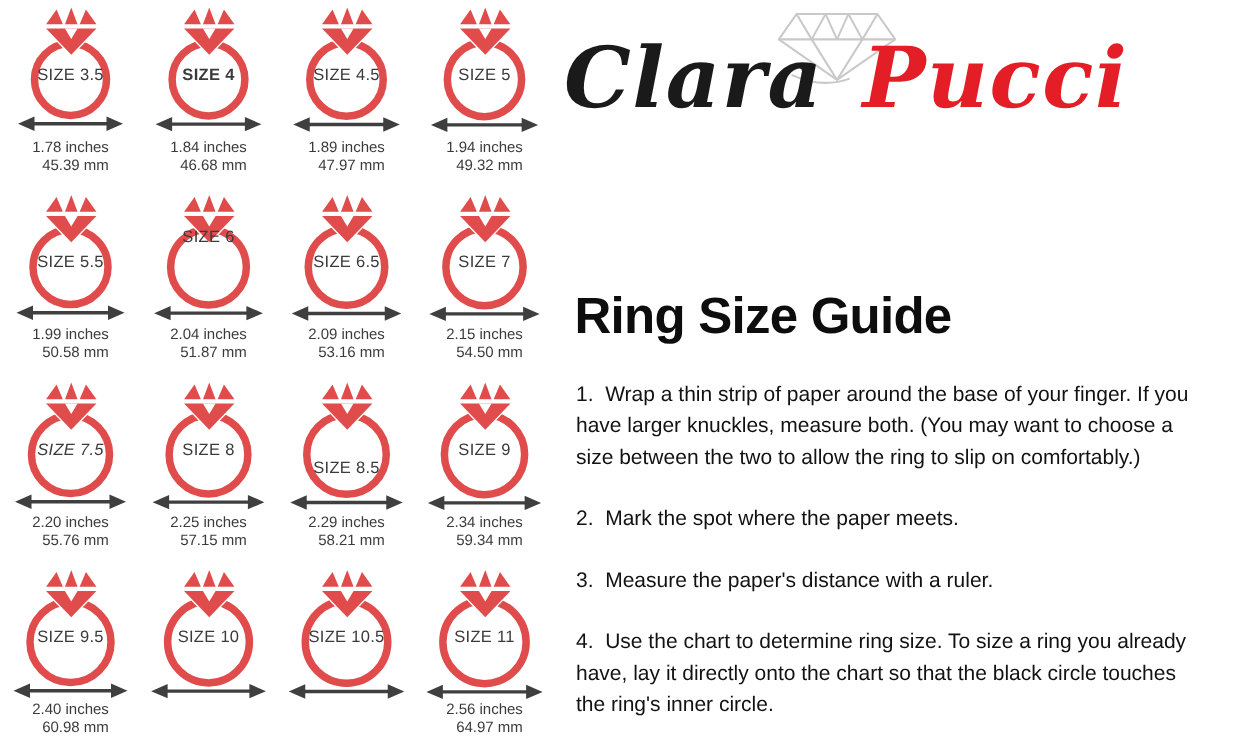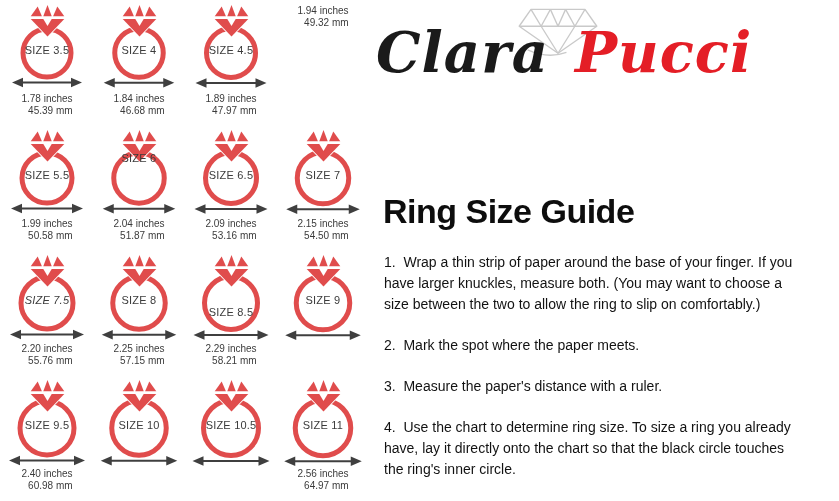--- a/index.html
+++ b/index.html
@@ -100,21 +100,21 @@
           <polygon points="66,32 78,4 98,32"></polygon>
           <polygon points="2,40 98,40 50,90"></polygon>
           <polygon class="notch" points="38,40 62,40 50,60"></polygon>
         </g>
         <g class="arrow">
           <line class="arrow-line" x1="16.75" y1="78.75" x2="75.25" y2="78.75"></line>
           <polygon class="ah1" points="10.75,78.75 21.75,73.95 21.75,83.55"></polygon>
           <polygon class="ah2" points="81.25,78.75 70.25,73.95 70.25,83.55"></polygon>
         </g>
       </svg>
-      <div class="size-label" style="top: 40px;">SIZE 4</div>
+      <div class="size-label" style="top: 40px; font-weight: bold;">SIZE 4</div>
     </div>
     <div class="measure">
       <div class="inner">
         <div>1.84 inches</div>
         <div>46.68 mm</div>
       </div>
     </div>
   </div>
 
   <div class="cell">
@@ -138,20 +138,38 @@
     </div>
     <div class="measure">
       <div class="inner">
         <div>1.89 inches</div>
         <div>47.97 mm</div>
       </div>
     </div>
   </div>
 
   <div class="cell">
+    <div class="visual">
+      <svg class="ring-svg" viewBox="0 0 92 88">
+        <circle class="ring-circle" cx="46" cy="49" r="24.75"></circle>
+        <g class="gem" transform="translate(29,1) scale(0.35)">
+          <polygon points="2,32 22,4 34,32"></polygon>
+          <polygon points="38,32 50,0 62,32"></polygon>
+          <polygon points="66,32 78,4 98,32"></polygon>
+          <polygon points="2,40 98,40 50,90"></polygon>
+          <polygon class="notch" points="38,40 62,40 50,60"></polygon>
+        </g>
+        <g class="arrow">
+          <line class="arrow-line" x1="16.25" y1="79.25" x2="75.75" y2="79.25"></line>
+          <polygon class="ah1" points="10.25,79.25 21.25,74.45 21.25,84.05"></polygon>
+          <polygon class="ah2" points="81.75,79.25 70.75,74.45 70.75,84.05"></polygon>
+        </g>
+      </svg>
+      <div class="size-label" style="top: 40px;">SIZE 5</div>
+    </div>
     <div class="measure">
       <div class="inner">
         <div>1.94 inches</div>
         <div>49.32 mm</div>
       </div>
     </div>
   </div>
 
   <div class="cell">
     <div class="visual">
@@ -353,20 +371,26 @@
           <polygon points="2,40 98,40 50,90"></polygon>
           <polygon class="notch" points="38,40 62,40 50,60"></polygon>
         </g>
         <g class="arrow">
           <line class="arrow-line" x1="14.25" y1="81.25" x2="77.75" y2="81.25"></line>
           <polygon class="ah1" points="8.25,81.25 19.25,76.45 19.25,86.05"></polygon>
           <polygon class="ah2" points="83.75,81.25 72.75,76.45 72.75,86.05"></polygon>
         </g>
       </svg>
       <div class="size-label" style="top: 40px;">SIZE 9</div>
+    </div>
+    <div class="measure">
+      <div class="inner">
+        <div>2.34 inches</div>
+        <div>59.34 mm</div>
+      </div>
     </div>
   </div>
 
   <div class="cell">
     <div class="visual">
       <svg class="ring-svg" viewBox="0 0 92 88">
         <circle class="ring-circle" cx="46" cy="49" r="27"></circle>
         <g class="gem" transform="translate(29,1) scale(0.35)">
           <polygon points="2,32 22,4 34,32"></polygon>
           <polygon points="38,32 50,0 62,32"></polygon>

